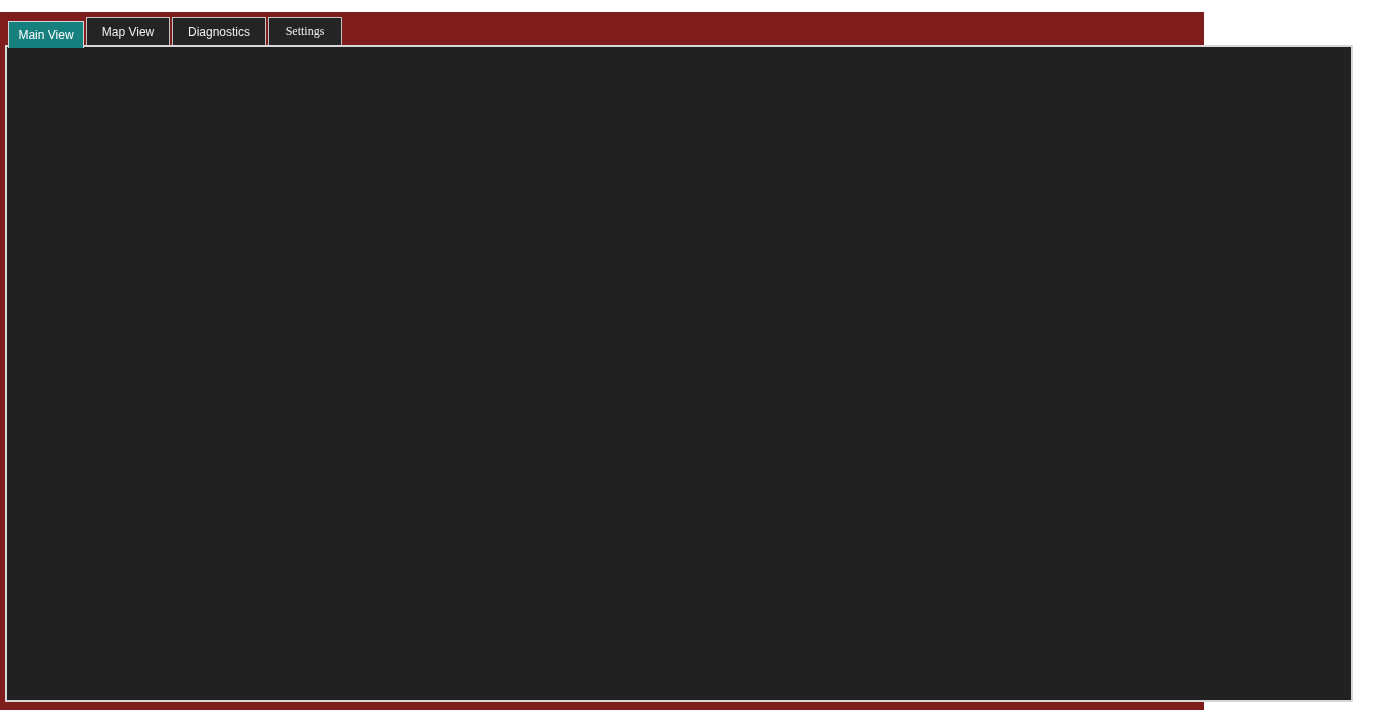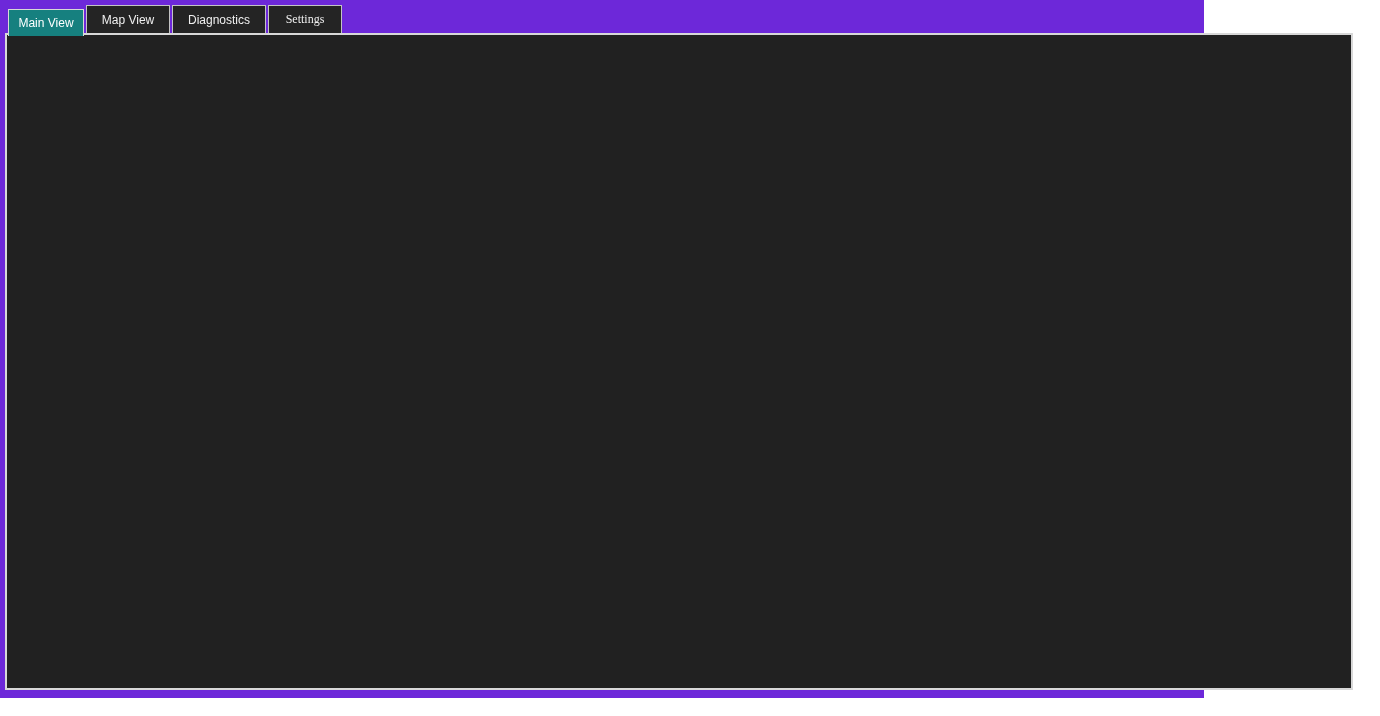--- a/index.html
+++ b/index.html
@@ -1,17 +1,17 @@
 <!DOCTYPE html>
 <html><head>
 <meta charset="utf-8">
 <style>
   html,body{margin:0;padding:0;background:#ffffff;width:1380px;height:716px;overflow:hidden;
     font-family:"Liberation Sans",sans-serif;}
-  .app{position:absolute;left:0;top:0;width:1204px;height:698px;background:#6d28d9;color:#f0f0f0;}
+  .app{position:absolute;left:0;top:12px;width:1204px;height:698px;background:#7f1d1d;color:#f0f0f0;}
   
   .tab{position:absolute;box-sizing:border-box;border:1px solid #c4c4c4;border-bottom:none;
     background:#242424;color:#f0f0f0;font-size:12px;display:flex;align-items:center;justify-content:center;
     cursor:default;z-index:3;}
   .tab.active{background:#16807f;color:#ffffff;border-color:#d8d8d8;}
   
   .page{position:absolute;left:5px;top:33px;width:1348px;height:657px;box-sizing:border-box;
     border:2px solid #d8d8d8;background:#212121;z-index:1;}
   
   .lbl{position:absolute;font-size:12px;color:#f0f0f0;white-space:nowrap;}

